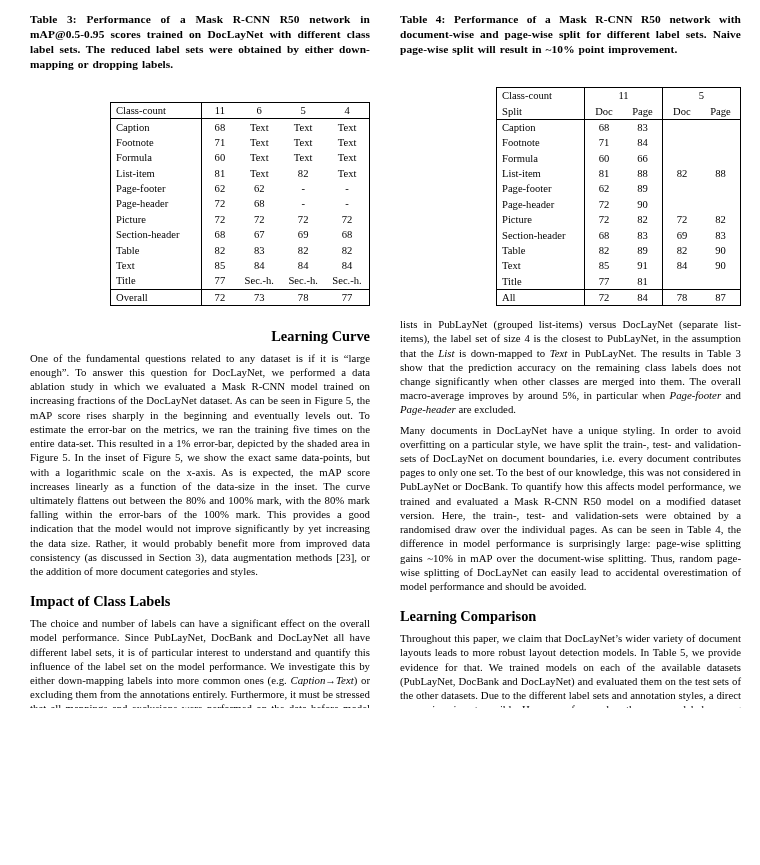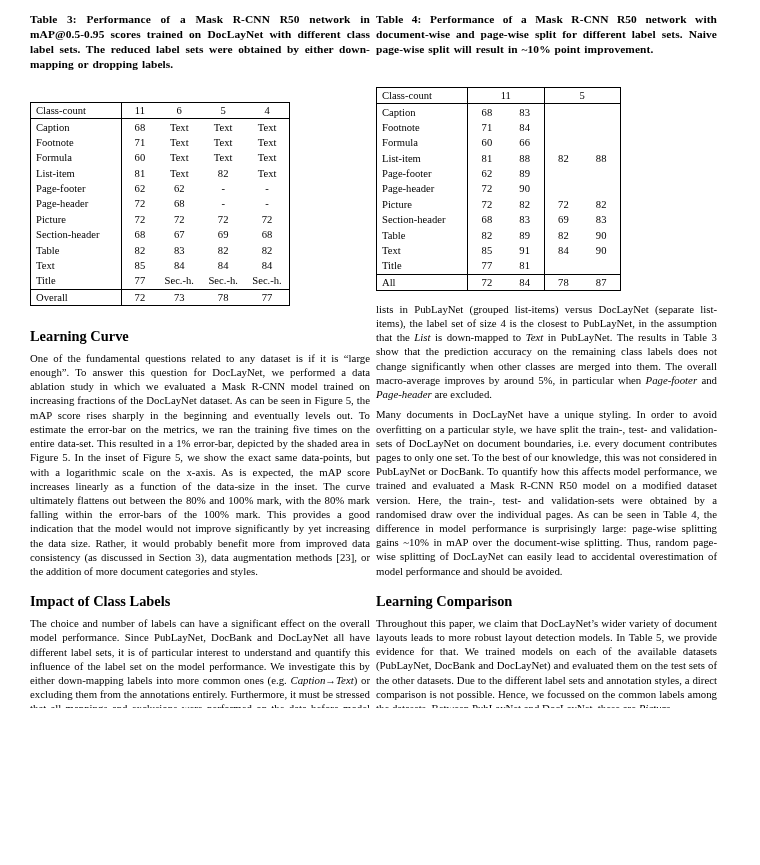--- a/index.html
+++ b/index.html
@@ -4,27 +4,27 @@
 <style>
   html, body { margin:0; padding:0; background:#ffffff; }
   .page {
     position:relative; width:760px; height:708px; overflow:hidden;
     background:#ffffff; color:#000;
     font-family:"Liberation Serif","DejaVu Serif",serif;
     padding-left:41px;
   }
   .col { position:absolute; top:0; }
   .col-left  { left:30px;  width:340px; }
-  .col-right { left:376px; width:341px; }
+  .col-right { left:400px; width:341px; }
 
   .tbl-caption {
     margin-top:12px; font-weight:bold; font-size:11.4px; line-height:15px;
     text-align:justify; letter-spacing:0.1px; word-spacing:1px;
   }
-  .tbl-wrap { display:flex; justify-content:flex-start; }
+  .tbl-wrap { display:flex; justify-content:flex-end; }
   .tbl-wrap.t3 { margin-top:30px; }
   .tbl-wrap.t4 { margin-top:30px; }
 
   table.data {
     border-collapse:collapse; border:1.4px solid #000;
     font-size:10.6px; line-height:13px;
   }
   table.data td { padding:1.2px 5px; white-space:nowrap; }
   table.data td.label { text-align:left; border-right:1px solid #000; }
   table.data td.num   { text-align:center; }
@@ -34,21 +34,21 @@
   table.t3 td.label { width:96px; }
   table.t3 td.num { width:38px; }
   table.t4 { width:245px; }
   table.t4 td.label { width:88px; }
   table.t4 td.num { width:36px; }
   table.t4 .group-end { border-right:1px solid #000; }
 
   .sec-heading {
     font-weight:bold; font-size:14.4px; line-height:18px; margin-top:14px;
   }
-  .sec-heading.first { margin-top:21px; }
+  .sec-heading.first { margin-top:21px;text-align:right; }
   .body-para {
     margin-top:6px; font-size:10.8px; line-height:14.2px;
     text-align:justify; hyphens:auto; -webkit-hyphens:auto;
   }
   .body-para.intro { margin-top:11px; }
 </style>
 </head>
 <body>
 
 <div class="page">
@@ -169,20 +169,27 @@
     <div class="tbl-caption">Table 4: Performance of a Mask R-CNN R50 network with document-wise and page-wise split for different label sets. Naive page-wise split will result in ~10% point improvement.</div>
 
     <div class="tbl-wrap t4">
       <table class="data t4">
         <thead>
           <tr>
             <td class="label">Class-count</td>
             <td class="num group-end" colspan="2">11</td>
             <td class="num" colspan="2">5</td>
           </tr>
+          <tr>
+            <td class="label">Split</td>
+            <td class="num">Doc</td>
+            <td class="num group-end">Page</td>
+            <td class="num">Doc</td>
+            <td class="num">Page</td>
+          </tr>
         </thead>
         <tbody id="t4-body">
             <tr>
               <td class="label">Caption</td>
               <td class="num">68</td>
               <td class="num group-end">83</td>
               <td class="num"></td>
               <td class="num"></td>
             </tr>
             <tr>

